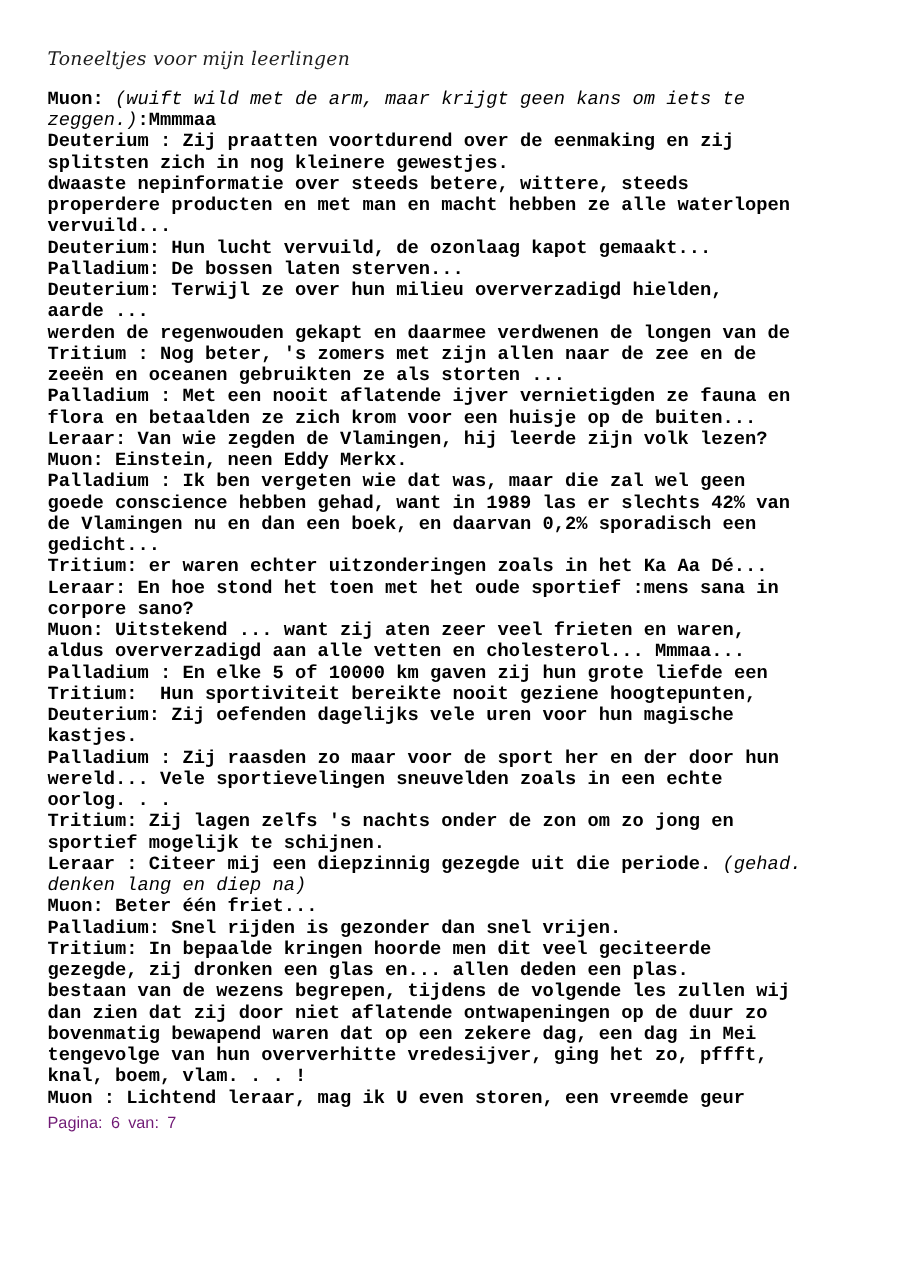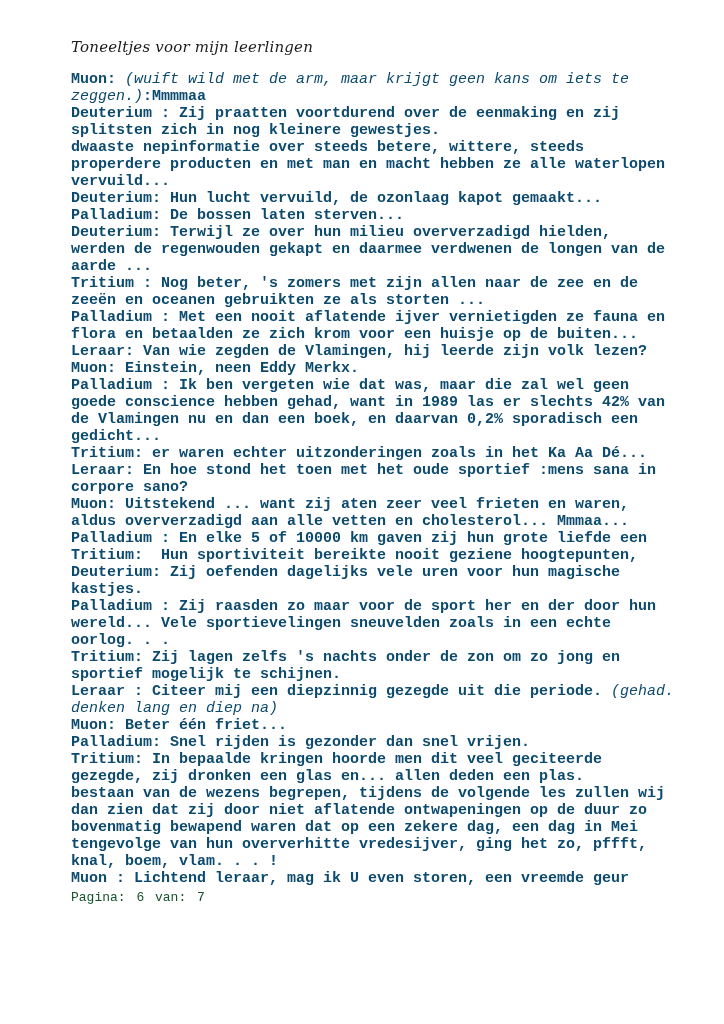--- a/index.html
+++ b/index.html
@@ -6,74 +6,74 @@
     margin: 0;
     padding: 0;
     background: #ffffff;
   }
   .page {
     position: relative;
     width: 724px;
     height: 1024px;
     background: #ffffff;
     box-sizing: border-box;
-    padding: 38px 55px 0 71px;
+    padding: 38px 55px 0 38px;
     overflow: hidden;
     color: #161616;
   }
   .doc-title {
     font-family: "DejaVu Serif", serif;
     font-style: italic;
     font-size: 15px;
     line-height: 18px;
     color: #1c1c1c;
     letter-spacing: 0.2px;
   }
   .script-body {
     margin-top: 15px;
     font-family: "Liberation Mono", "DejaVu Sans Mono", monospace;
     font-size: 15px;
     line-height: 17px;
-    color: #0c4a6e;
+    color: #000000;
   }
   .line {
     white-space: pre;
     height: 17px;
   }
   .b { font-weight: bold; }
   .i { font-style: italic; }
   .n { font-style: normal; font-weight: bold; }
   .page-footer {
     margin-top: 3px;
-    font-family: Liberation Mono, monospace;
+    font-family: Liberation Sans, sans-serif;
     font-size: 13px;
     line-height: 16px;
-    color: #14532d;
+    color: #701a75;
     word-spacing: 3px;
   }
 </style>
 </head>
 <body>
 
 <div class="page">
   <div class="doc-title">Toneeltjes voor mijn leerlingen</div>
 
   <div class="script-body">
       <div class="line"><span class="b">Muon:</span><span class="i"> (wuift wild met de arm, maar krijgt geen kans om iets te</span></div>
       <div class="line"><span class="i">zeggen.)</span><span class="n">:Mmmmaa</span></div>
       <div class="line"><span class="b">Deuterium :</span><span class="n"> Zij praatten voortdurend over de eenmaking en zij</span></div>
       <div class="line"><span class="n">splitsten zich in nog kleinere gewestjes.</span></div>
       <div class="line"><span class="n">dwaaste nepinformatie over steeds betere, wittere, steeds</span></div>
       <div class="line"><span class="n">properdere producten en met man en macht hebben ze alle waterlopen</span></div>
       <div class="line"><span class="n">vervuild...</span></div>
       <div class="line"><span class="b">Deuterium:</span><span class="n"> Hun lucht vervuild, de ozonlaag kapot gemaakt...</span></div>
       <div class="line"><span class="b">Palladium:</span><span class="n"> De bossen laten sterven...</span></div>
       <div class="line"><span class="b">Deuterium:</span><span class="n"> Terwijl ze over hun milieu oververzadigd hielden,</span></div>
+      <div class="line"><span class="n">aarde ...</span></div>
       <div class="line"><span class="n">werden de regenwouden gekapt en daarmee verdwenen de longen van de</span></div>
-      <div class="line"><span class="n">aarde ...</span></div>
       <div class="line"><span class="b">Tritium :</span><span class="n"> Nog beter, 's zomers met zijn allen naar de zee en de</span></div>
       <div class="line"><span class="n">zeeën en oceanen gebruikten ze als storten ...</span></div>
       <div class="line"><span class="b">Palladium :</span><span class="n"> Met een nooit aflatende ijver vernietigden ze fauna en</span></div>
       <div class="line"><span class="n">flora en betaalden ze zich krom voor een huisje op de buiten...</span></div>
       <div class="line"><span class="b">Leraar:</span><span class="n"> Van wie zegden de Vlamingen, hij leerde zijn volk lezen?</span></div>
       <div class="line"><span class="b">Muon:</span><span class="n"> Einstein, neen Eddy Merkx.</span></div>
       <div class="line"><span class="b">Palladium :</span><span class="n"> Ik ben vergeten wie dat was, maar die zal wel geen</span></div>
       <div class="line"><span class="n">goede conscience hebben gehad, want in 1989 las er slechts 42% van</span></div>
       <div class="line"><span class="n">de Vlamingen nu en dan een boek, en daarvan 0,2% sporadisch een</span></div>
       <div class="line"><span class="n">gedicht...</span></div>

